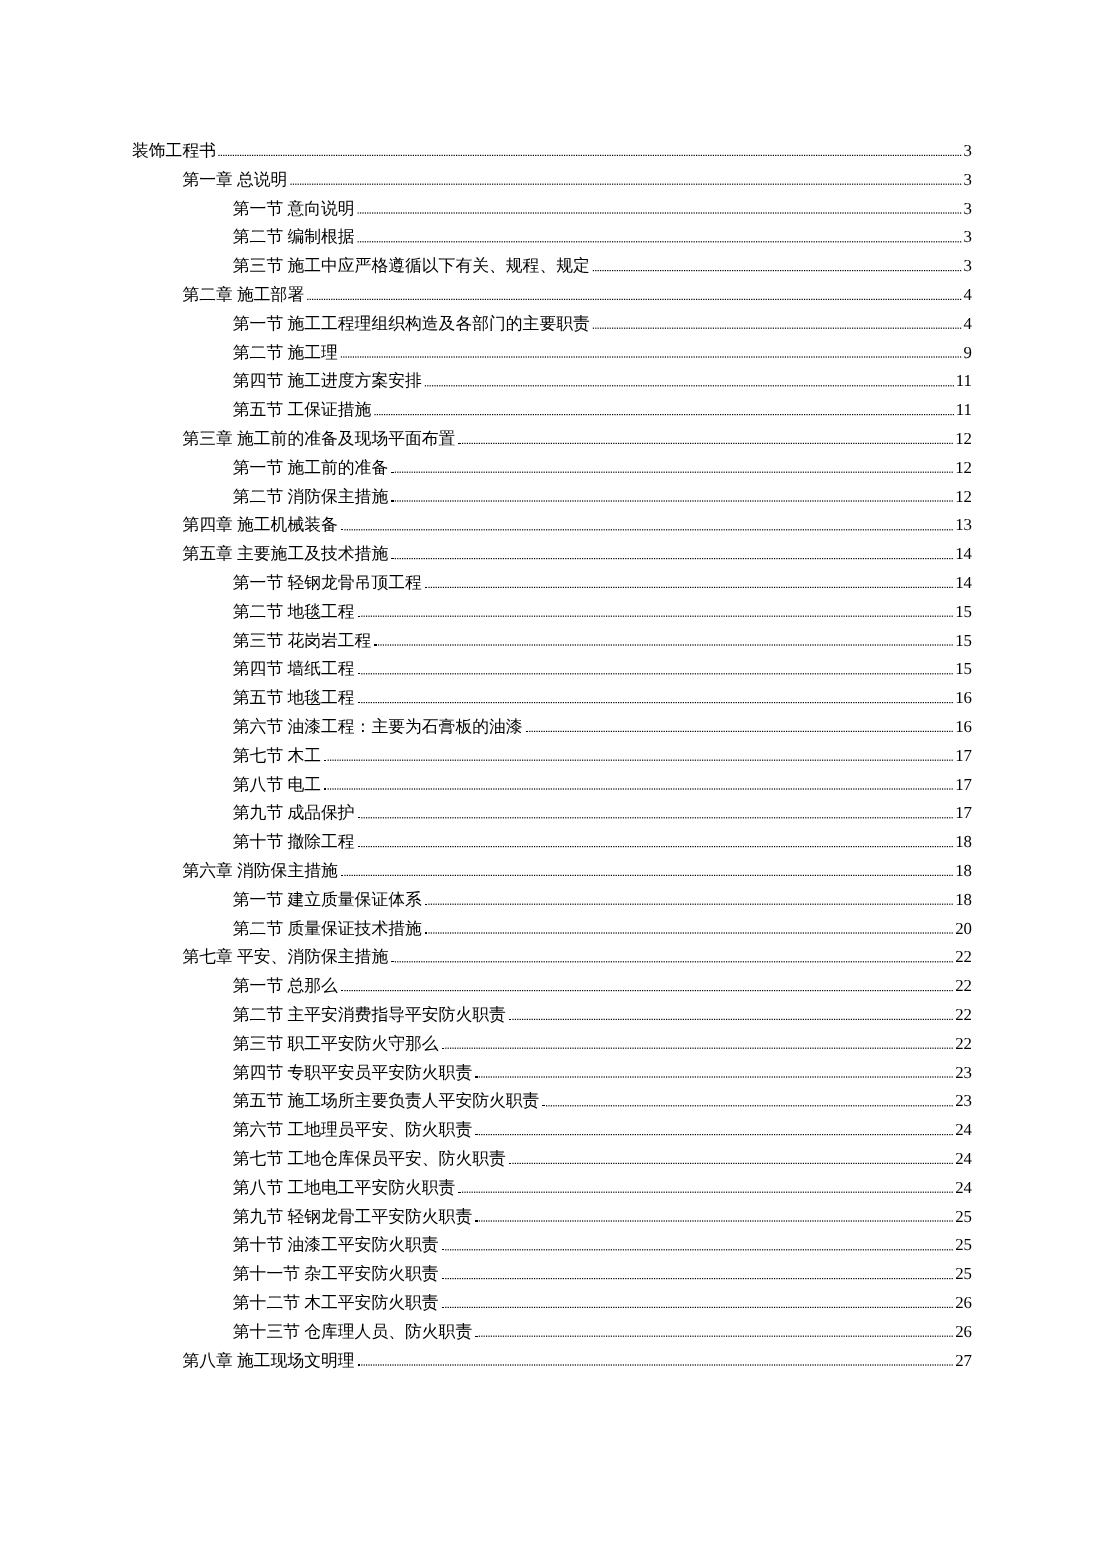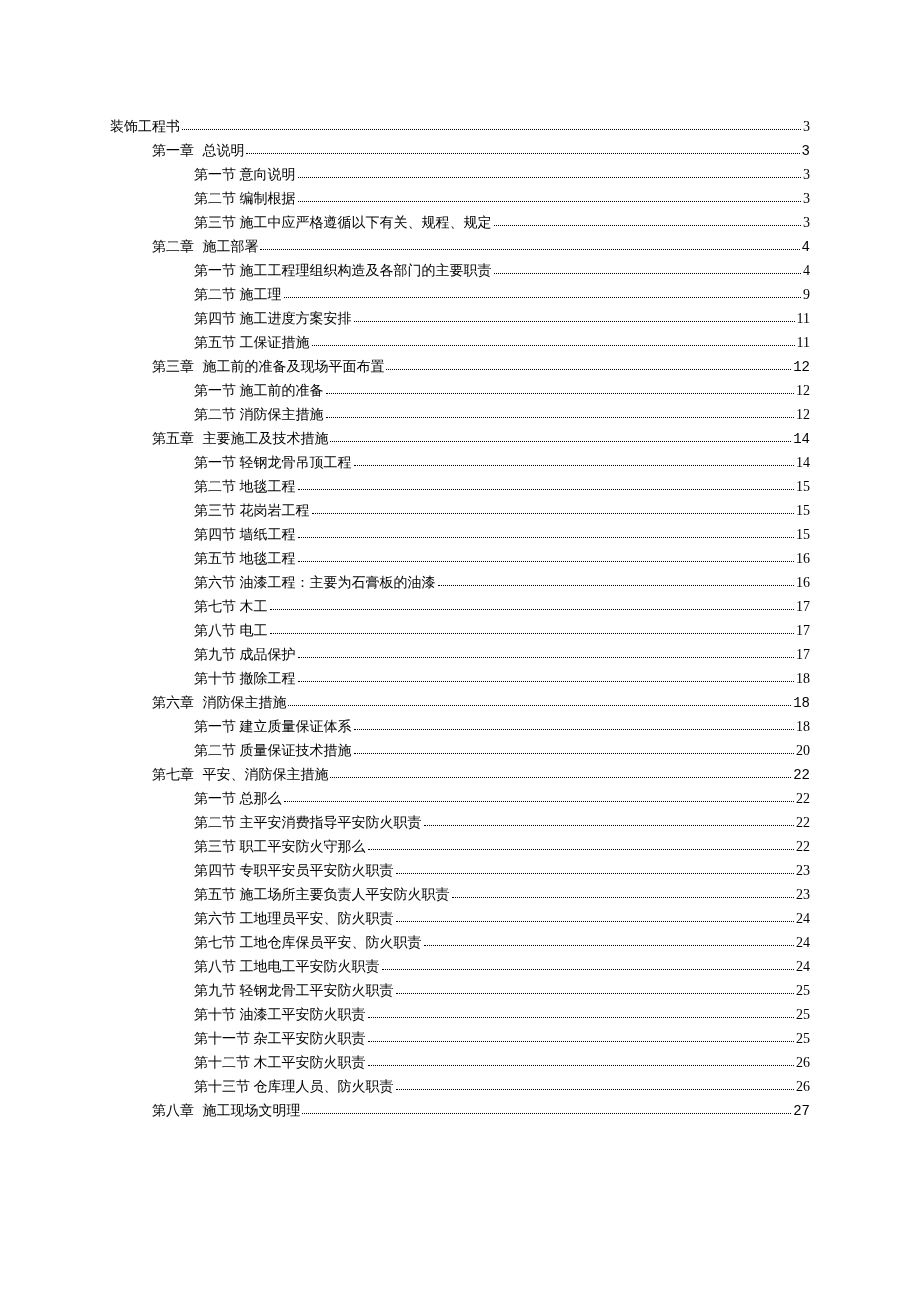--- a/index.html
+++ b/index.html
@@ -33,21 +33,21 @@
     height: 1px;
     align-self: flex-end;
     position: relative;
     top: -5px;
   }
   .toc-page {
     flex: 0 0 auto;
     text-align: right;
   }
   .indent-0 { padding-left: 0px; }
-  .indent-1 { padding-left: 42px; font-family: Liberation Mono, monospace; }
+  .indent-1 { padding-left: 42px; }
   .indent-2 { padding-left: 84px; }
 </style>
 </head>
 <body>
 
 <div class="page">
   <div id="toc-container">
       <div class="toc-line indent-0">
         <span class="toc-label">装饰工程书</span>
         <span class="toc-dots"></span>
@@ -107,20 +107,25 @@
         <span class="toc-label">第一节  施工前的准备</span>
         <span class="toc-dots"></span>
         <span class="toc-page">12</span>
       </div>
       <div class="toc-line indent-2">
         <span class="toc-label">第二节  消防保主措施</span>
         <span class="toc-dots"></span>
         <span class="toc-page">12</span>
       </div>
       <div class="toc-line indent-1">
+        <span class="toc-label">第四章  施工机械装备</span>
+        <span class="toc-dots"></span>
+        <span class="toc-page">13</span>
+      </div>
+      <div class="toc-line indent-1">
         <span class="toc-label">第五章  主要施工及技术措施</span>
         <span class="toc-dots"></span>
         <span class="toc-page">14</span>
       </div>
       <div class="toc-line indent-2">
         <span class="toc-label">第一节  轻钢龙骨吊顶工程</span>
         <span class="toc-dots"></span>
         <span class="toc-page">14</span>
       </div>
       <div class="toc-line indent-2">

